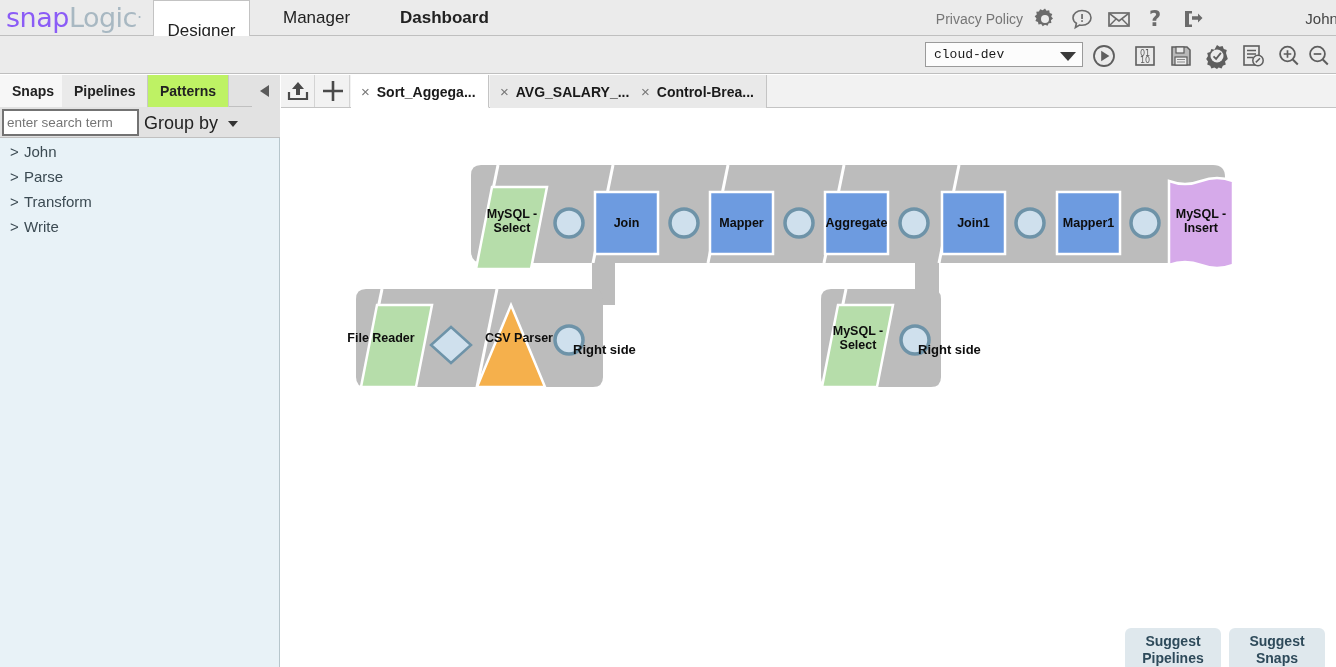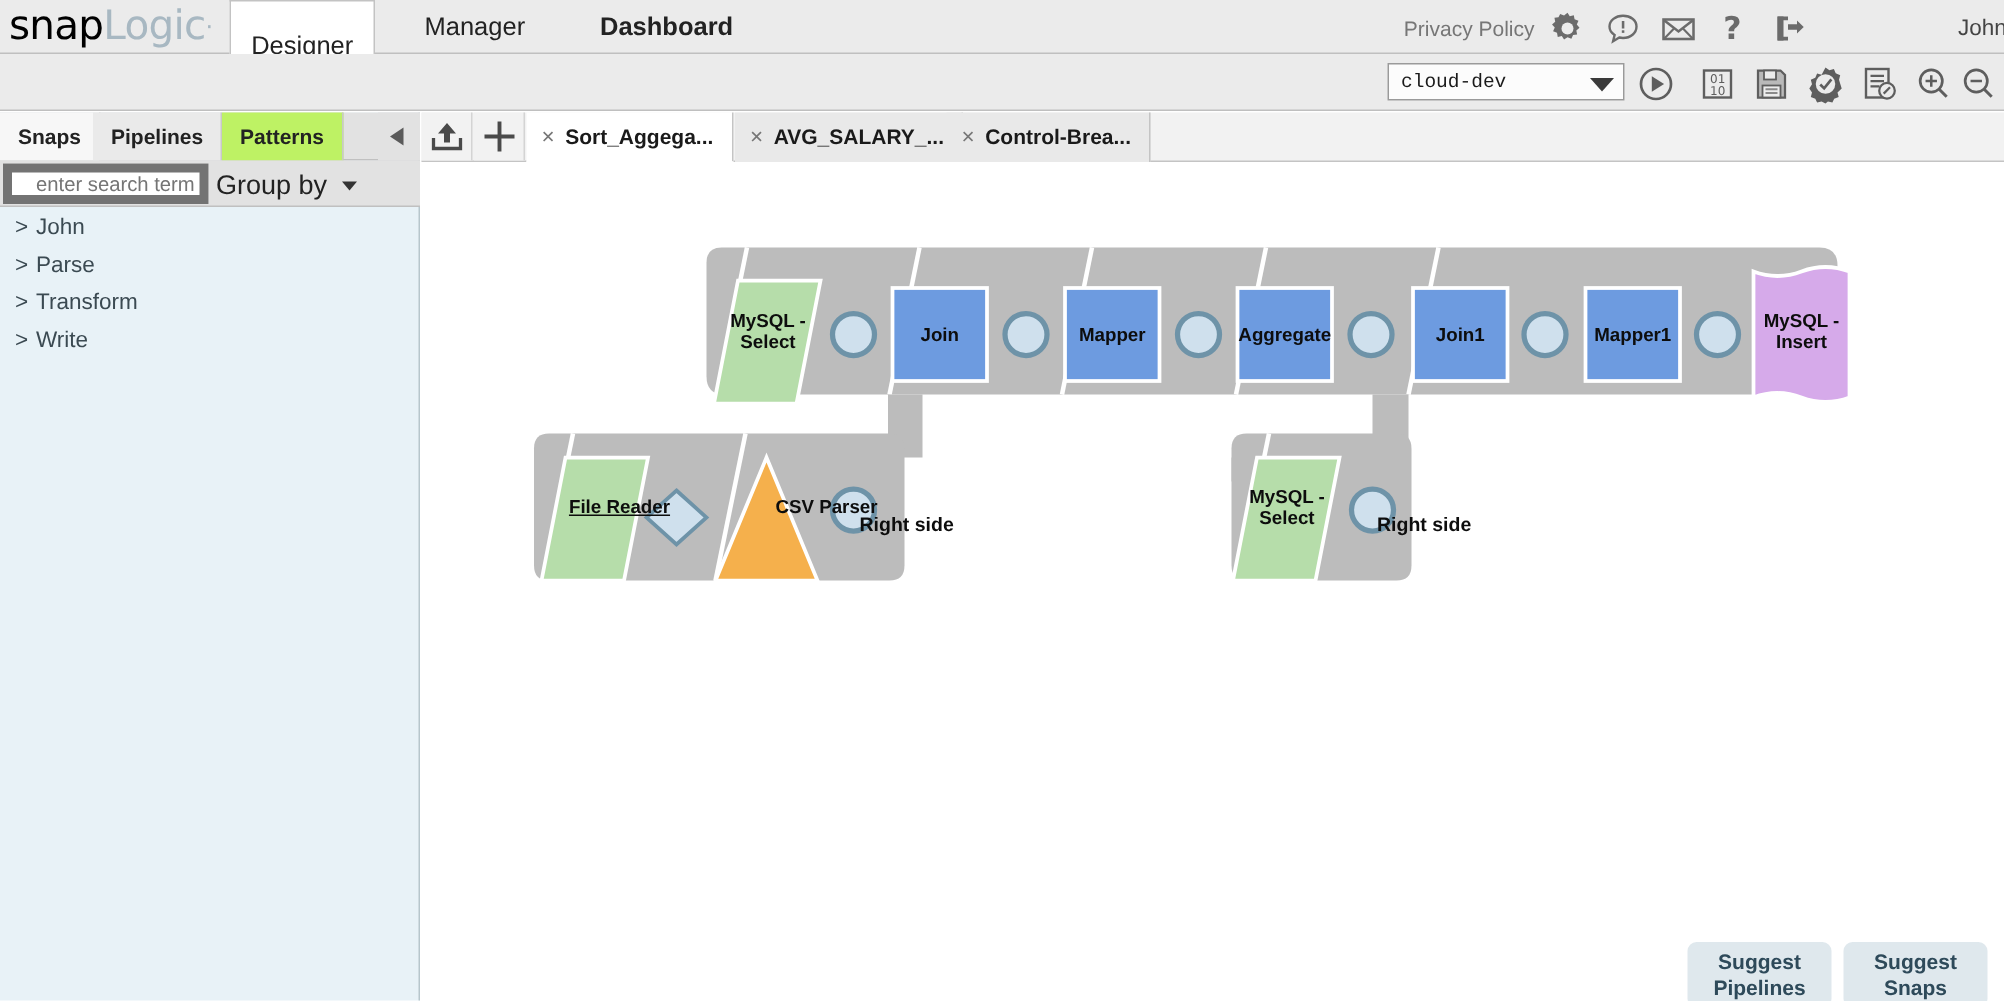--- a/index.html
+++ b/index.html
@@ -18,21 +18,21 @@
     border-bottom: 1px solid #bfbfbf;
   }
   #logo {
     position: absolute; left: 6px; top: 2px;
     width: 146px; height: 34px;
     font-size: 27px; letter-spacing: -0.5px;
     line-height: 32px;
     font-family: "DejaVu Sans", sans-serif;
     white-space: nowrap;
   }
-  #logo .snap { color: #000000; font-weight: 400; }
+  #logo .snap { color: #8b5cf6; font-weight: 400; }
   #logo .logic { color: #a8b8c2; font-weight: 400; }
   #logo .dot { color: #a8b8c2; font-size: 16px; vertical-align: top; }
 
   .navtab {
     position: absolute; top: 0; height: 36px;
     line-height: 36px;
     font-size: 17px;
     color: #222;
     padding: 0 18px;
     cursor: pointer;
@@ -137,24 +137,24 @@
     border-top: 6px solid transparent;
     border-bottom: 6px solid transparent;
     border-right: 9px solid #5a5a5a;
   }
   #search-row {
     position: absolute; left: 0; top: 32px; width: 280px; height: 31px;
     background: #e2e2e2; border-bottom: 1px solid #c0c0c0;
   }
   #search-input {
     position: absolute; left: 2px; top: 2px; width: 137px; height: 27px;
-    border: 6px solid #737373;
+    border: 2px solid #737373;
     background: #ffffff;
     font-size: 13.5px; color: #555;
-    padding-left: 16px;
+    padding-left: 3px;
     font-family: "Liberation Sans", sans-serif;
     outline: none;
   }
   #group-by {
     position: absolute; left: 144px; top: 4px;
     font-size: 18px; color: #222; line-height: 24px; cursor: pointer;
     white-space: nowrap;
   }
   #group-by .caret {
     position: absolute; right: -20px; top: 10px;
@@ -518,22 +518,22 @@
   <div class="node-label" style="left:199px; top:98px; width:64px;">MySQL -
 Select</div>
   <div class="node-label" style="left:314px; top:107px; width:63px;">Join</div>
   <div class="node-label" style="left:429px; top:107px; width:63px;">Mapper</div>
   <div class="node-label" style="left:538px; top:107px; width:75px;">Aggregate</div>
   <div class="node-label" style="left:661px; top:107px; width:63px;">Join1</div>
   <div class="node-label" style="left:772px; top:107px; width:71px;">Mapper1</div>
   <div class="node-label" style="left:888px; top:98px; width:64px;">MySQL -
 Insert</div>
 
-  <div class="node-label" style="left:90px; top:222px; width:84px; text-align:center;text-decoration:underline;">File Reader</div>
-  <div class="node-label" style="left:188px; top:222px; width:84px; text-align:center;margin-left:40px;">CSV Parser</div>
+  <div class="node-label" style="left:58px; top:222px; width:84px; text-align:center;">File Reader</div>
+  <div class="node-label" style="left:188px; top:222px; width:84px; text-align:right;">CSV Parser</div>
   <div class="node-label" style="left:545px; top:215px; width:64px;">MySQL -
 Select</div>
 
   <div class="side-label" style="left:292px; top:233px;">Right side</div>
   <div class="side-label" style="left:637px; top:233px;">Right side</div>
 </div>
 
 <div class="suggest-btn" id="suggest-pipelines">Suggest
 Pipelines</div>
 <div class="suggest-btn" id="suggest-snaps">Suggest

